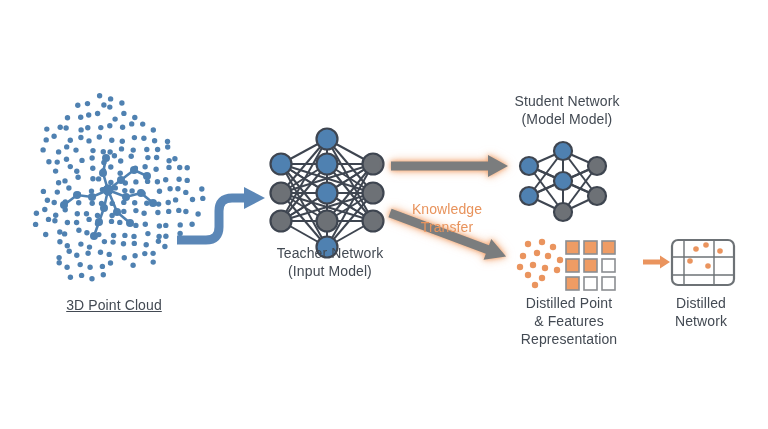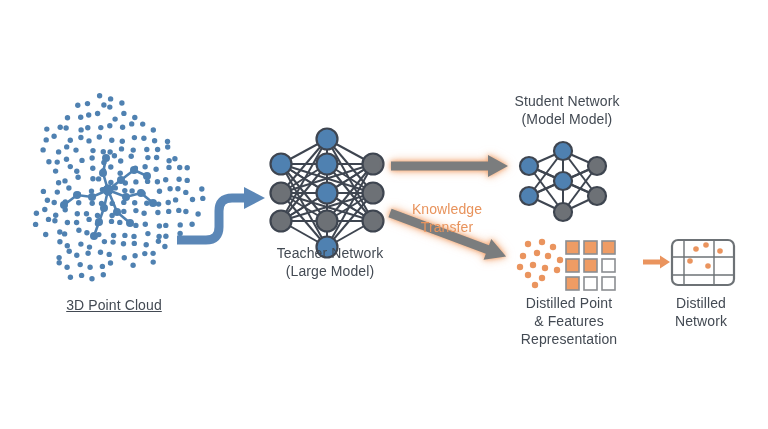--- a/index.html
+++ b/index.html
@@ -381,21 +381,21 @@
         <circle cx="708" cy="266" r="2.8" fill="#ea945e"></circle>
       </g>
     </svg>
 
   <div class="label" style="left:114px;top:296px;text-decoration:underline;">
     <div>3D Point Cloud</div>
   </div>
 
   <div class="label" style="left:330px;top:244px;">
     <div>Teacher Network</div>
-    <div>(Large Model)</div>
+    <div>(Input Model)</div>
   </div>
 
   <div class="label" style="left:567px;top:92px;">
     <div>Student Network</div>
     <div>(Model Model)</div>
   </div>
 
   <div class="label orange" style="left:447px;top:181px;margin-top:19px;">
     <div>Knowledge</div>
     <div>Transfer</div>

